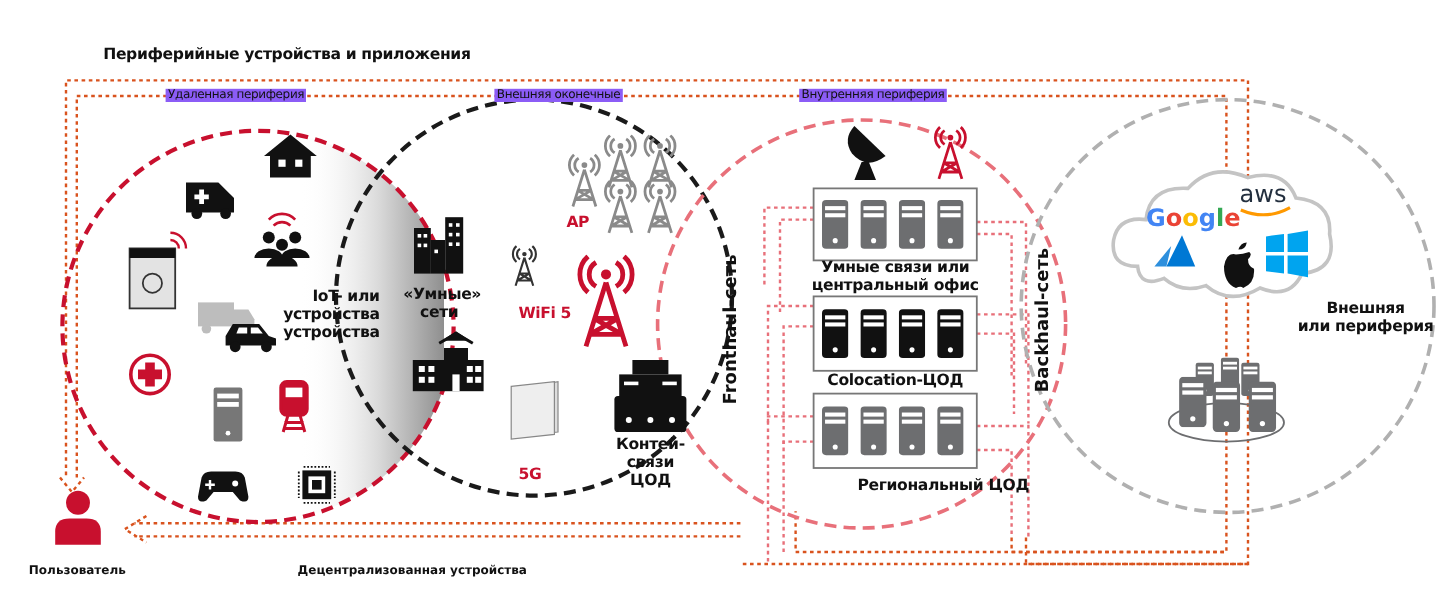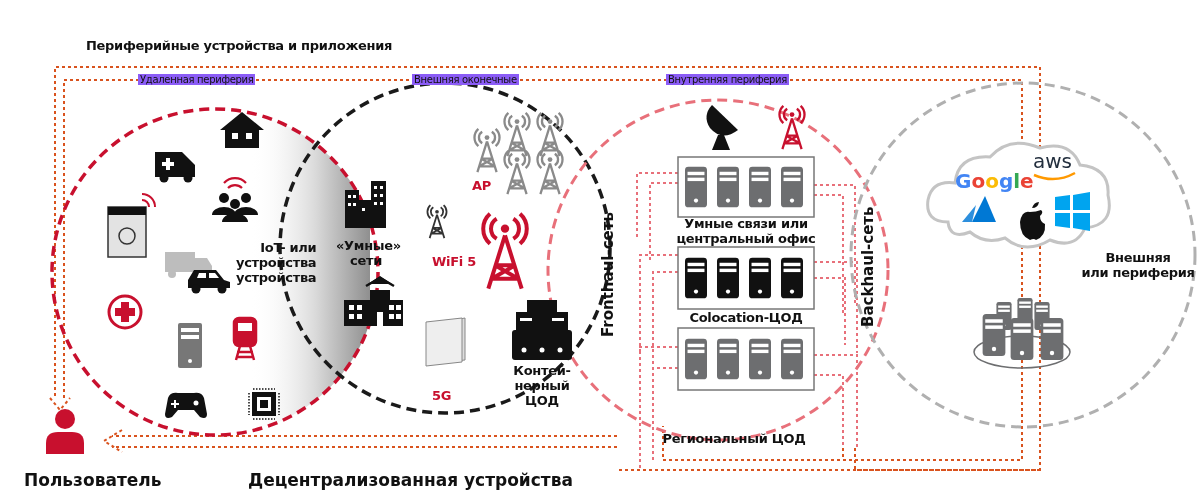--- a/index.html
+++ b/index.html
@@ -5,21 +5,21 @@
   html,body{margin:0;padding:0;background:#fff;}
   body{width:1200px;height:502px;position:relative;overflow:hidden;font-family:"Liberation Sans","DejaVu Sans",sans-serif;color:#111;}
   svg.base{position:absolute;left:0;top:0;}
   .t{position:absolute;white-space:nowrap;font-family:"DejaVu Sans","Liberation Sans",sans-serif;}
   .title{left:86px;top:38px;font-size:13px;font-weight:bold;letter-spacing:-0.3px;}
   .zone{font-size:10px;color:#111;background:#8b5cf6;padding:0 2px;letter-spacing:-0.3px;margin-left:34px;}
   .lbl{font-size:13px;font-weight:bold;line-height:15px;letter-spacing:-0.3px;}
   .red{color:#c8102e;}
   .center{text-align:center;}
   .vert{position:absolute;transform:rotate(-90deg);transform-origin:center;font-size:15px;font-weight:bold;font-family:"DejaVu Sans",sans-serif;white-space:nowrap;}
-  .bottom{font-size:17px;font-weight:bold;}
+  .bottom{font-size:10px;font-weight:bold;}
 </style>
 </head>
 <body>
 
 <svg class="base" width="1200" height="502" viewBox="0 0 1200 502">
   <defs>
     <linearGradient id="shade" x1="0" x2="1" y1="0" y2="0">
       <stop offset="0" stop-color="#fff" stop-opacity="0"></stop>
       <stop offset="0.55" stop-color="#d9d9d9"></stop>
       <stop offset="1" stop-color="#8f8f8f"></stop>
@@ -298,33 +298,33 @@
 
 <div class="t lbl center" style="left:336px;top:238px;width:60px;">
   <div>«Умные»</div>
   <div>сети</div>
 </div>
 <div class="t lbl red" style="left:472px;top:178px;">AP</div>
 <div class="t lbl red" style="left:432px;top:254px;">WiFi 5</div>
 <div class="t lbl red" style="left:432px;top:388px;">5G</div>
 <div class="t lbl center" style="left:510px;top:363px;width:64px;">
   <div>Контей-</div>
-  <div>нерный</div>
+  <div>связи</div>
   <div>ЦОД</div>
 </div>
 
 <div class="vert" style="left:548px;top:268px;width:120px;text-align:center;">Fronthaul-сеть</div>
 <div class="vert" style="left:808px;top:258px;width:120px;text-align:center;">Backhaul-сеть</div>
 
 <div class="t lbl center" style="left:668px;top:216px;width:156px;">
   <div>Умные связи или</div>
   <div>центральный офис</div>
 </div>
 <div class="t lbl center" style="left:668px;top:310px;width:156px;">Colocation-ЦОД</div>
-<div class="t lbl center" style="left:656px;top:397px;width:156px;margin-top:34px;">Региональный ЦОД</div>
+<div class="t lbl center" style="left:708px;top:397px;width:156px;">Региональный ЦОД</div>
 
 <div class="t lbl center" style="left:1080px;top:250px;width:116px;">
   <div>Внешняя</div>
   <div>или периферия</div>
 </div>
 
 <div class="t bottom" style="left:24px;top:470px;">Пользователь</div>
 <div class="t bottom" style="left:248px;top:470px;">Децентрализованная устройства</div>
 
 </body></html>

